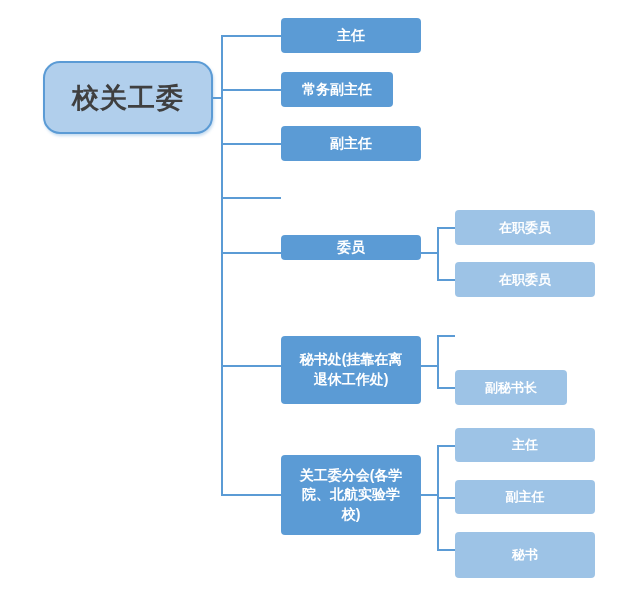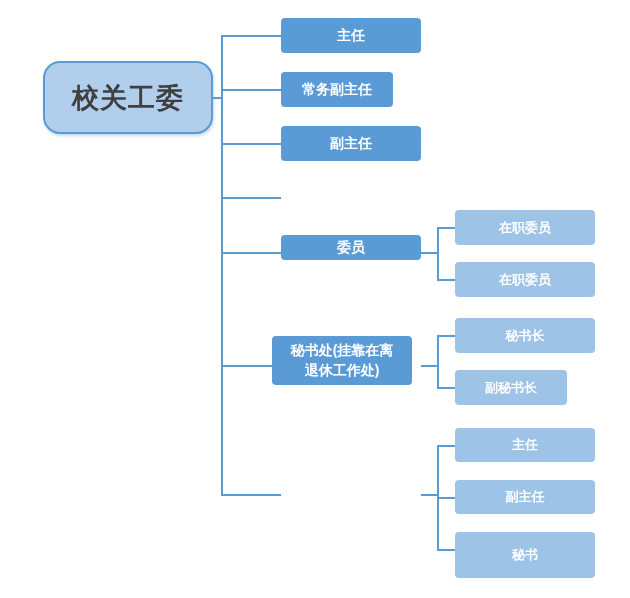--- a/index.html
+++ b/index.html
@@ -88,23 +88,23 @@
   <div class="line h" style="left:437px;top:445px;width:18px"></div>
   <div class="line h" style="left:437px;top:497px;width:18px"></div>
   <div class="line h" style="left:437px;top:549px;width:18px"></div>
 
   <div class="node root" style="left:15px;top:61px;width:170px;height:73px">校关工委</div>
 
   <div class="node mid" style="left:281px;top:18px;width:140px;height:35px">主任</div>
   <div class="node mid" style="left:281px;top:72px;width:112px;height:35px">常务副主任</div>
   <div class="node mid" style="left:281px;top:126px;width:140px;height:35px">副主任</div>
   <div class="node mid" style="left:281px;top:235px;width:140px;height:25px">委员</div>
-  <div class="node mid" style="left:272px;top:336px;width:140px;height:49px">秘书处(挂靠在离退休工作处)</div>
+  <div class="node mid" style="left:281px;top:336px;width:140px;height:68px">秘书处(挂靠在离退休工作处)</div>
+  <div class="node mid" style="left:281px;top:455px;width:140px;height:80px">关工委分会(各学院、北航实验学校)</div>
 
   <div class="node sub" style="left:455px;top:210px;width:140px;height:35px">在职委员</div>
   <div class="node sub" style="left:455px;top:262px;width:140px;height:35px">在职委员</div>
-  <div class="node sub" style="left:455px;top:318px;width:140px;height:35px">秘书长</div>
   <div class="node sub" style="left:455px;top:370px;width:112px;height:35px">副秘书长</div>
   <div class="node sub" style="left:455px;top:428px;width:140px;height:34px">主任</div>
   <div class="node sub" style="left:455px;top:480px;width:140px;height:34px">副主任</div>
   <div class="node sub" style="left:455px;top:532px;width:140px;height:46px">秘书</div>
 
 </div>
 
 </body></html>

